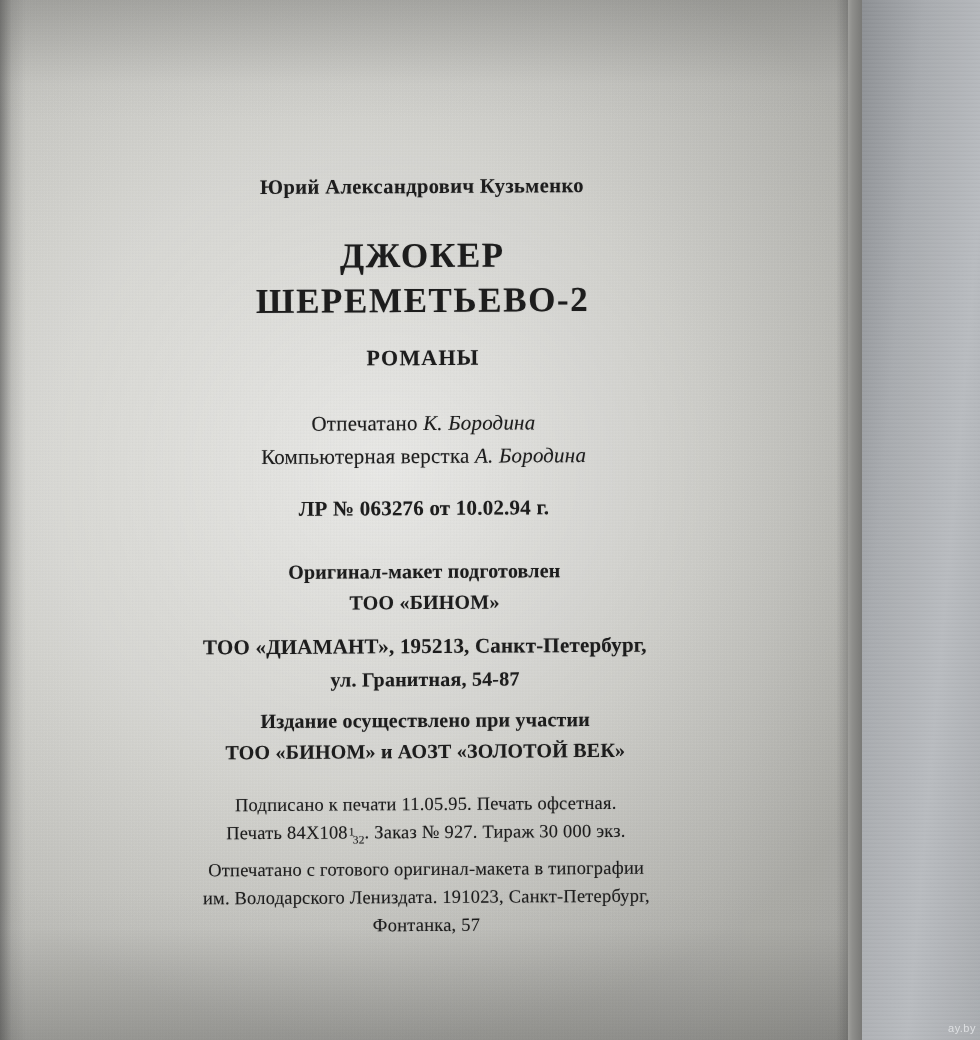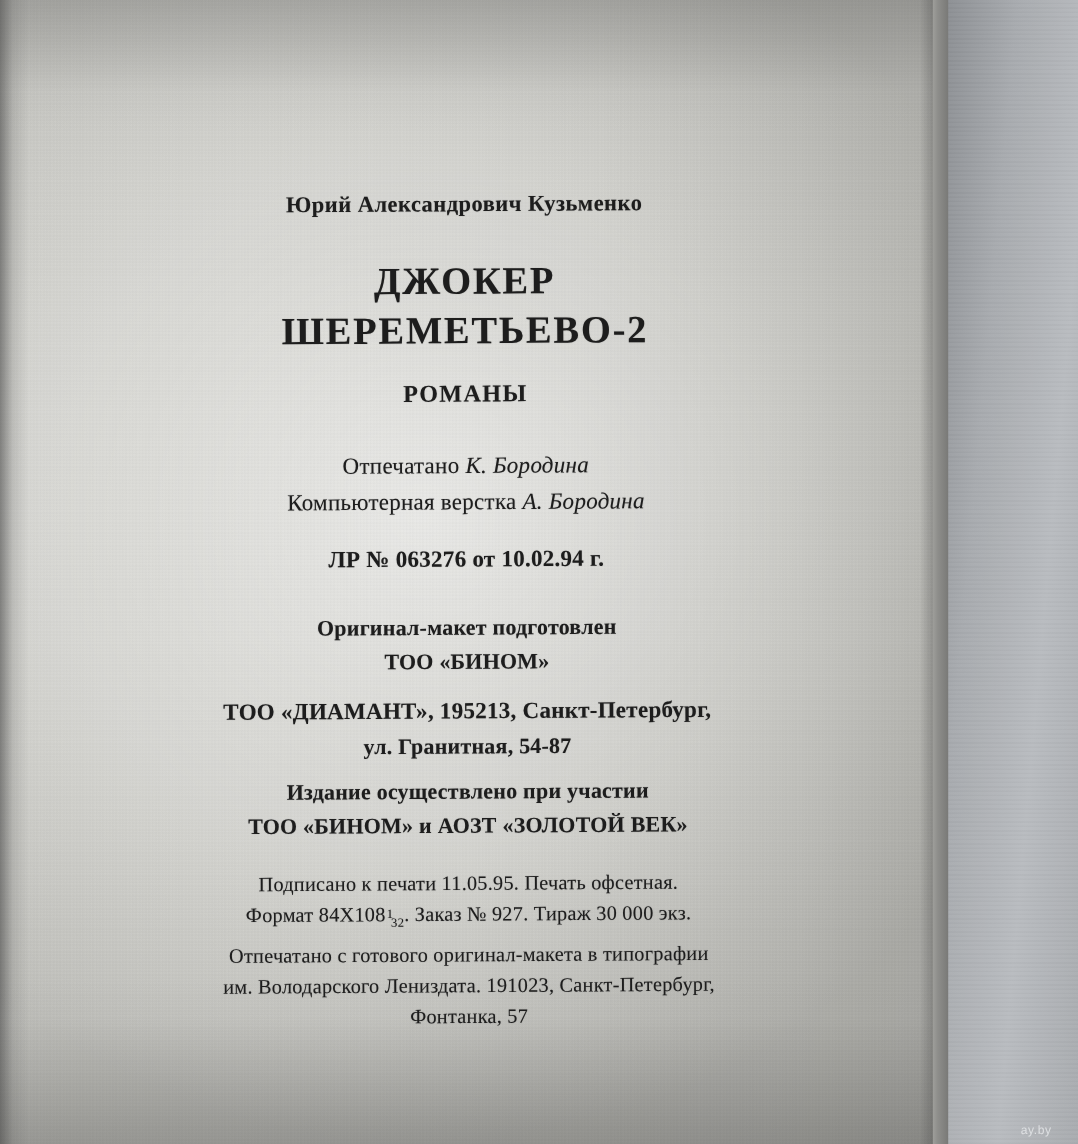--- a/index.html
+++ b/index.html
@@ -193,21 +193,21 @@
     position: absolute;
     top: 855px; left: 0; width: 848px;
     font-size: 18.5px;
     line-height: 28px;
     letter-spacing: 0.7px;
   }
 
   
   .watermark {
     position: absolute;
-    right: 24px;
+    right: 4px;
     bottom: 6px;
     font-family: "Liberation Sans", sans-serif;
     font-size: 11px;
     color: #e6e8ea;
     opacity: 0.85;
     letter-spacing: 0.5px;
   }
 </style>
 </head>
 <body>
@@ -252,21 +252,21 @@
     </div>
 
     <div class="participation">
       <div class="line">Издание осуществлено при участии</div>
       <div class="line">ТОО «БИНОМ» и АОЗТ «ЗОЛОТОЙ ВЕК»</div>
     </div>
 
     <div class="print-info">
       <div class="line">Подписано к печати 11.05.95. Печать офсетная.</div>
       <div class="line">
-        <span>Формат 84Х108</span><span class="frac"><sup>1</sup><sub>32</sub></span><span>. Заказ № 927. Тираж  30 000 экз.</span>
+        <span>Печать 84Х108</span><span class="frac"><sup>1</sup><sub>32</sub></span><span>. Заказ № 927. Тираж  30 000 экз.</span>
       </div>
     </div>
 
     <div class="typography">
       <div class="line">Отпечатано с готового оригинал-макета в типографии</div>
       <div class="line">им. Володарского Лениздата. 191023, Санкт-Петербург,</div>
       <div class="line">Фонтанка, 57</div>
     </div>
 
   </div>

